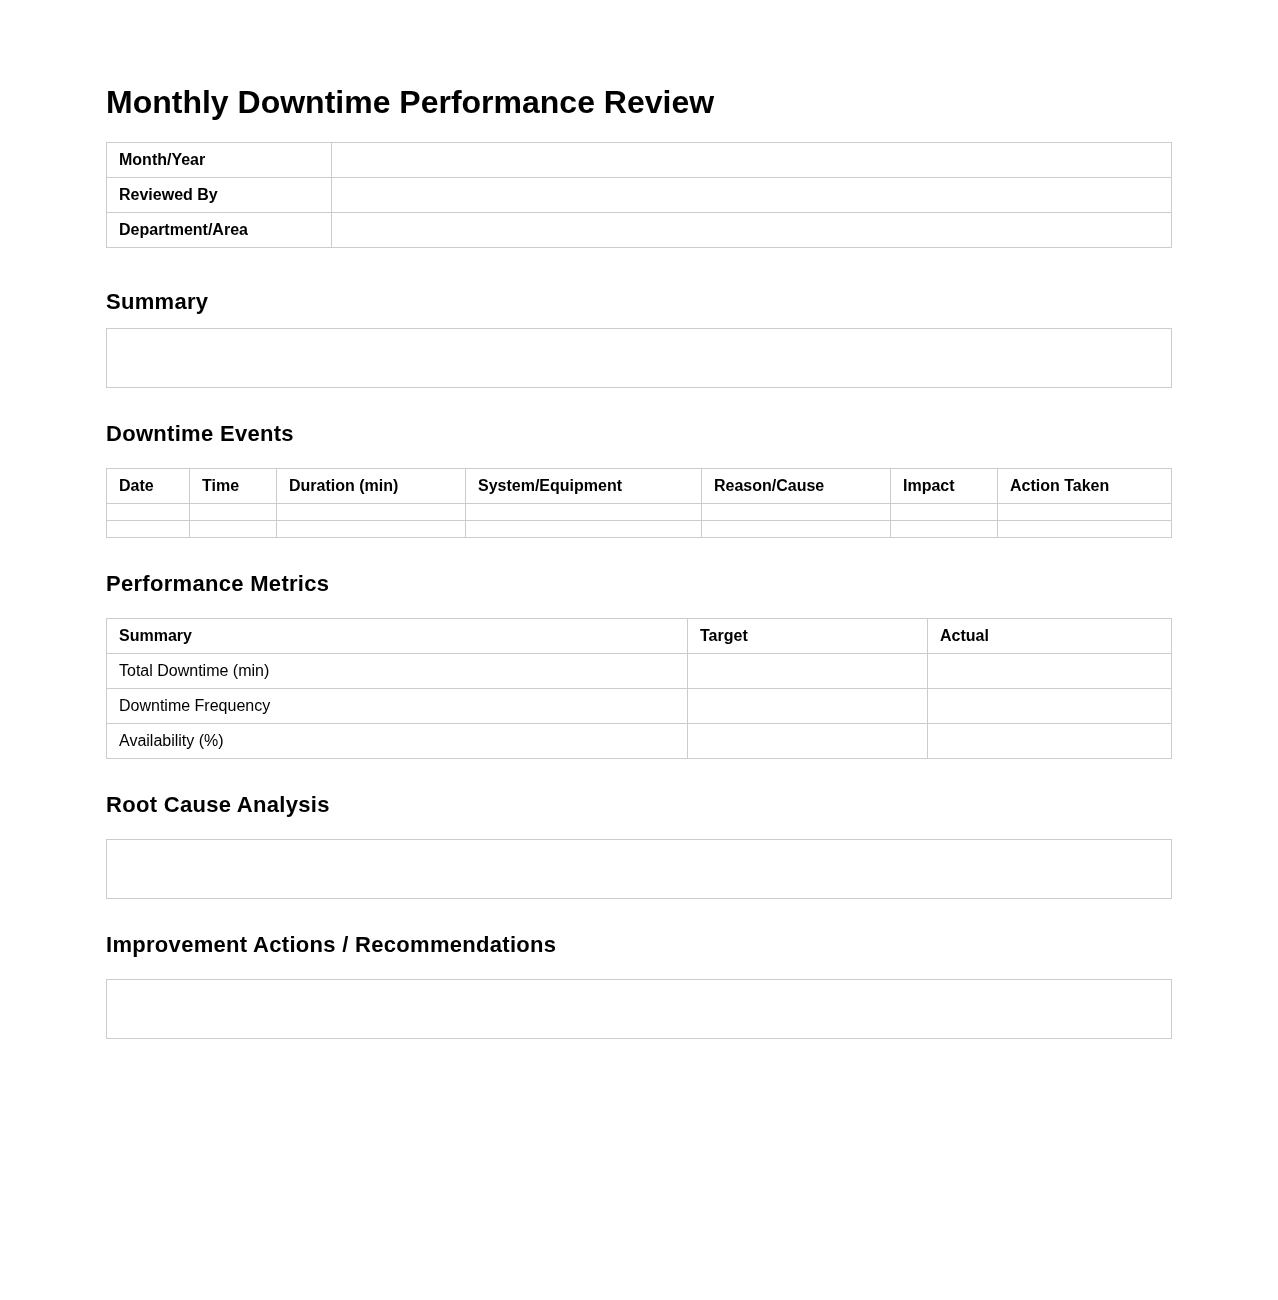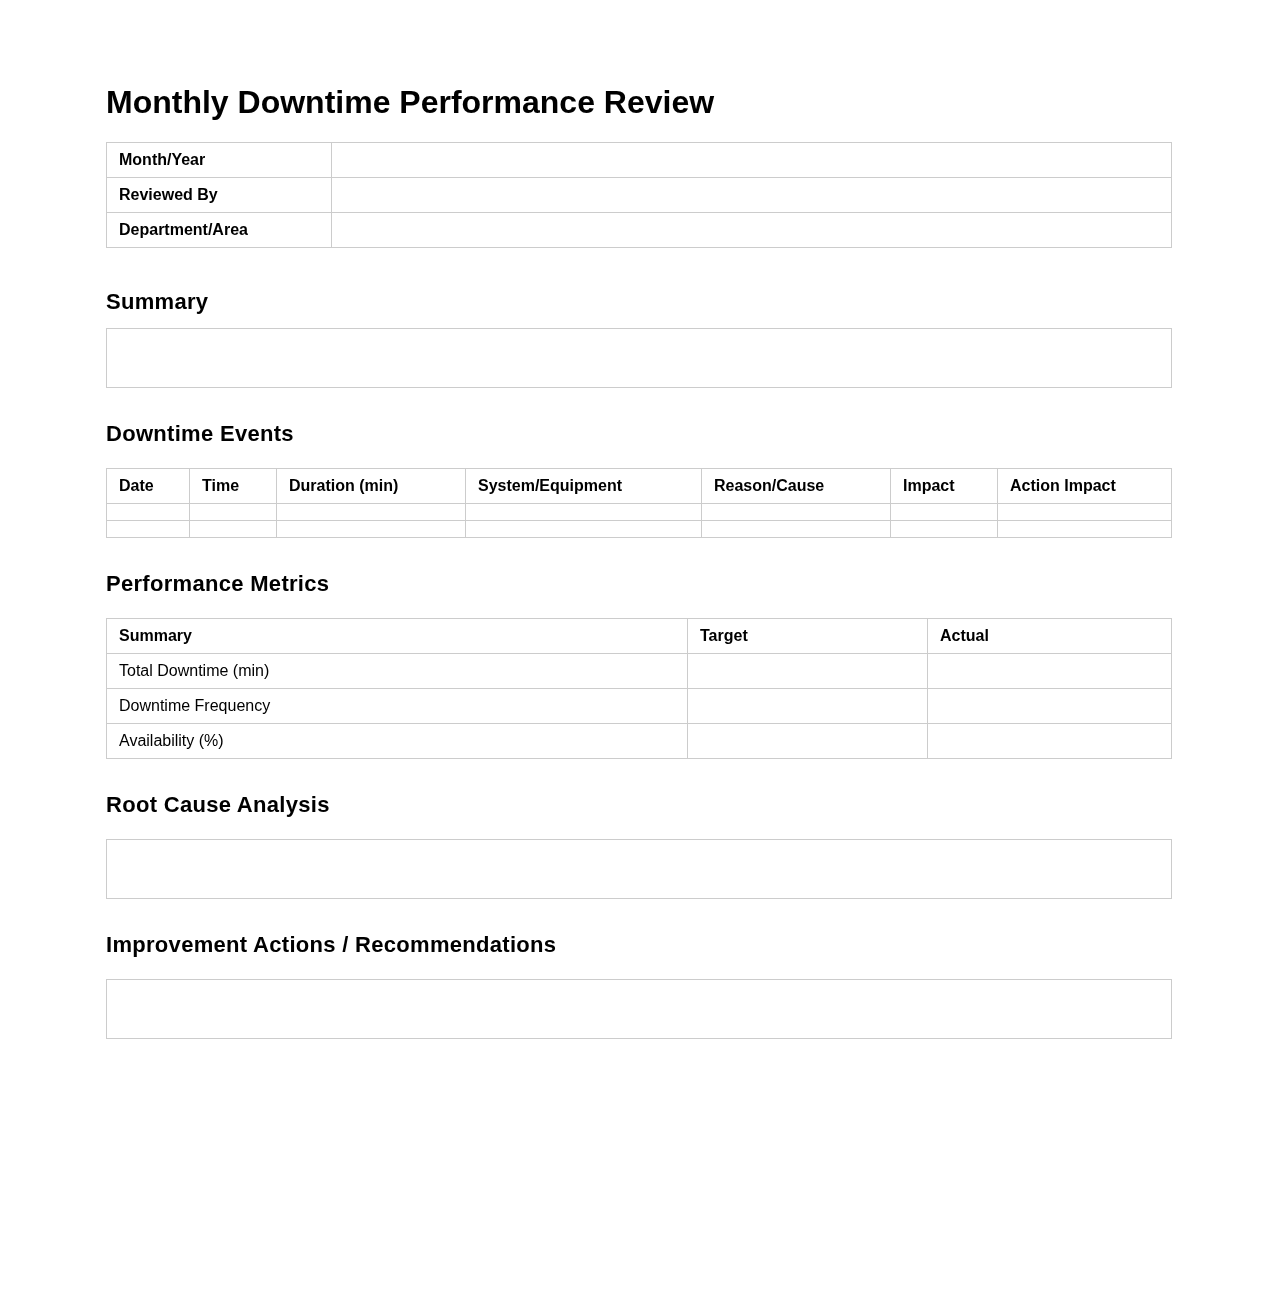--- a/index.html
+++ b/index.html
@@ -58,21 +58,21 @@
         <col>
     </colgroup>
     <tbody>
         <tr>
       <th>Date</th>
       <th>Time</th>
       <th>Duration (min)</th>
       <th>System/Equipment</th>
       <th>Reason/Cause</th>
       <th>Impact</th>
-      <th>Action Impact</th>
+      <th>Action Taken</th>
     </tr>
     <tr>
       <td></td>
       <td></td>
       <td></td>
       <td></td>
       <td></td>
       <td></td>
       <td></td>
     </tr>

